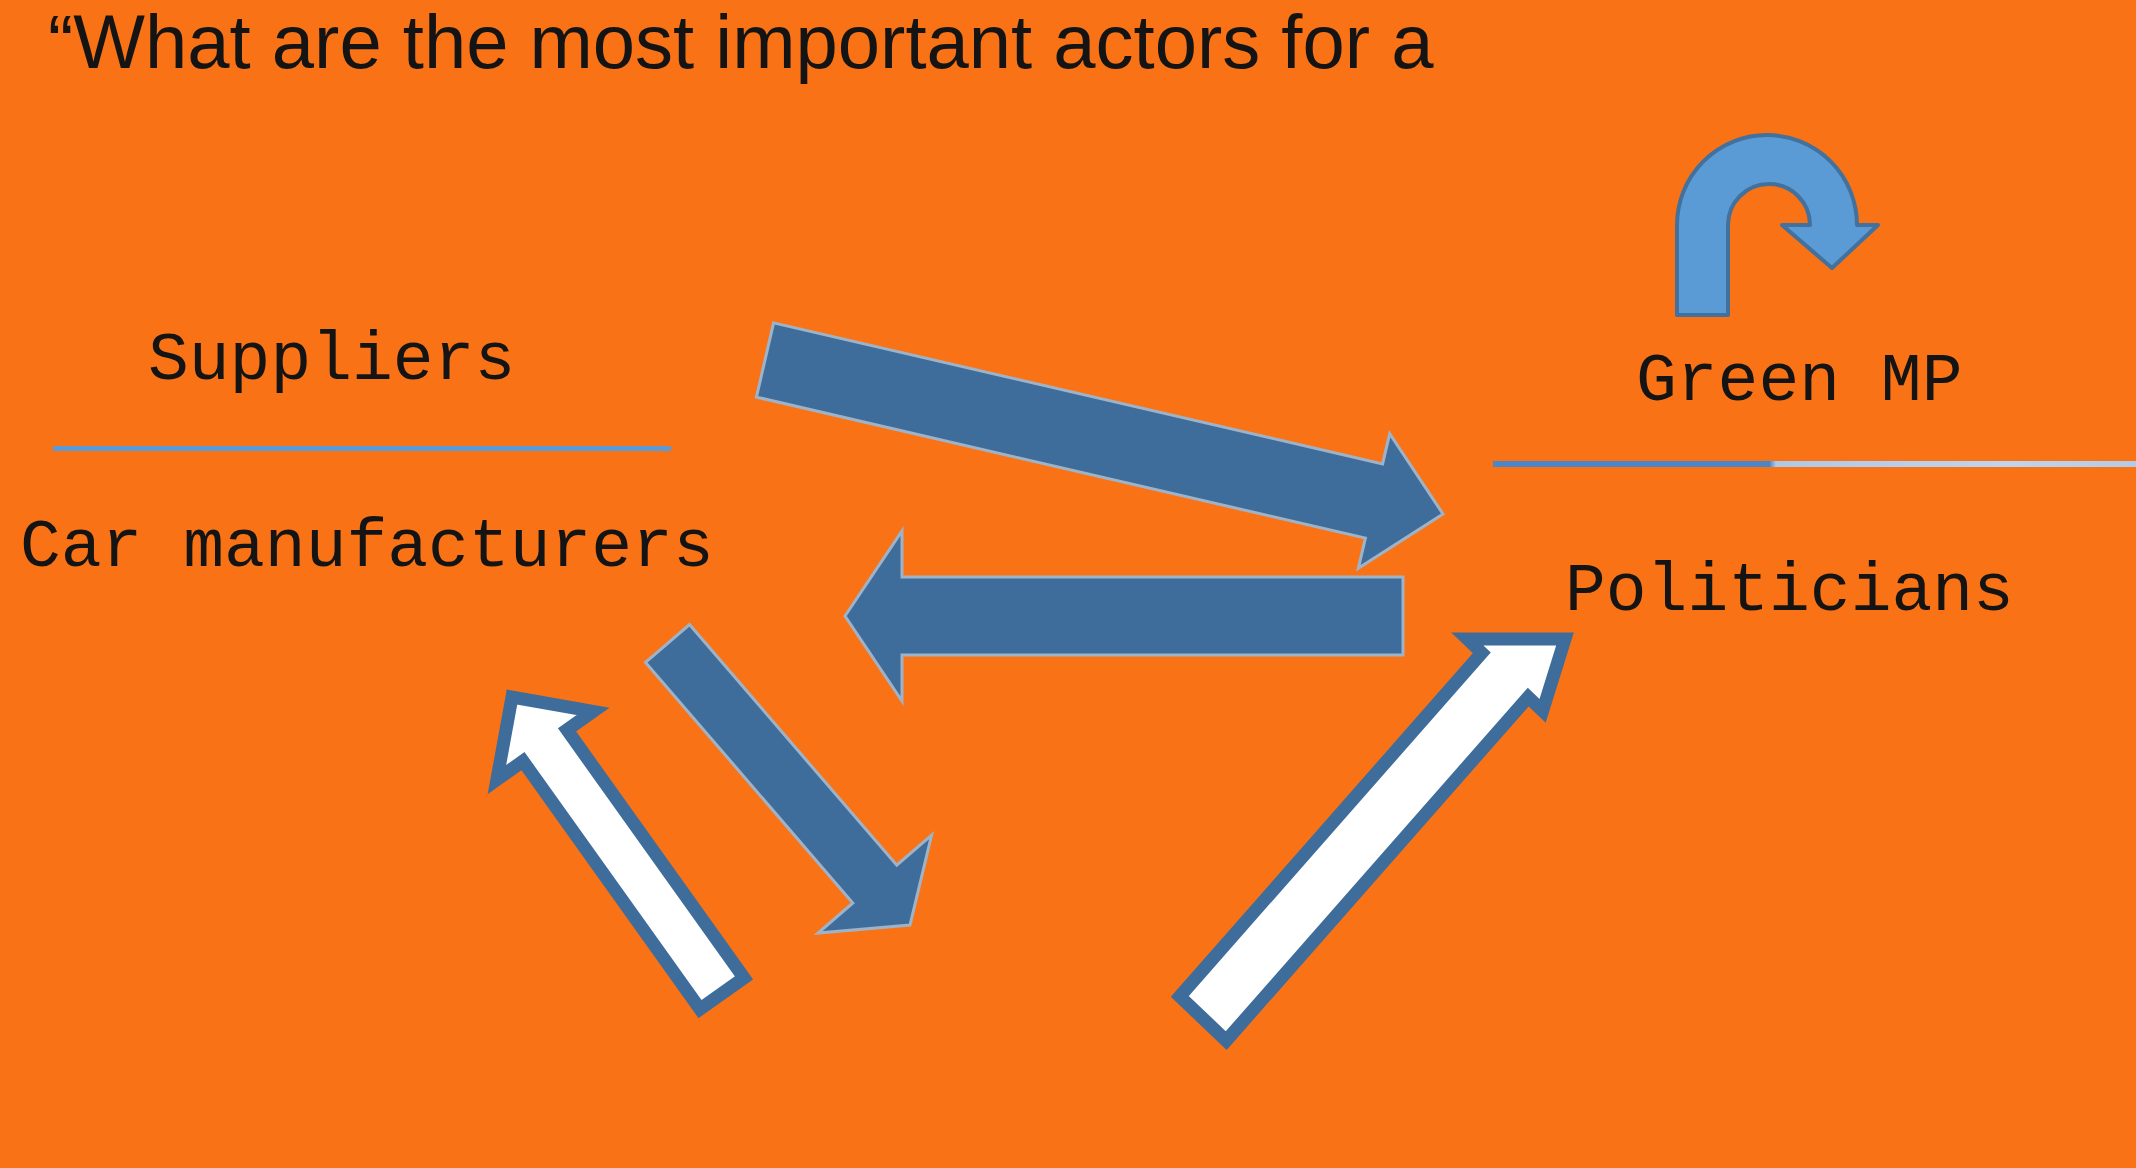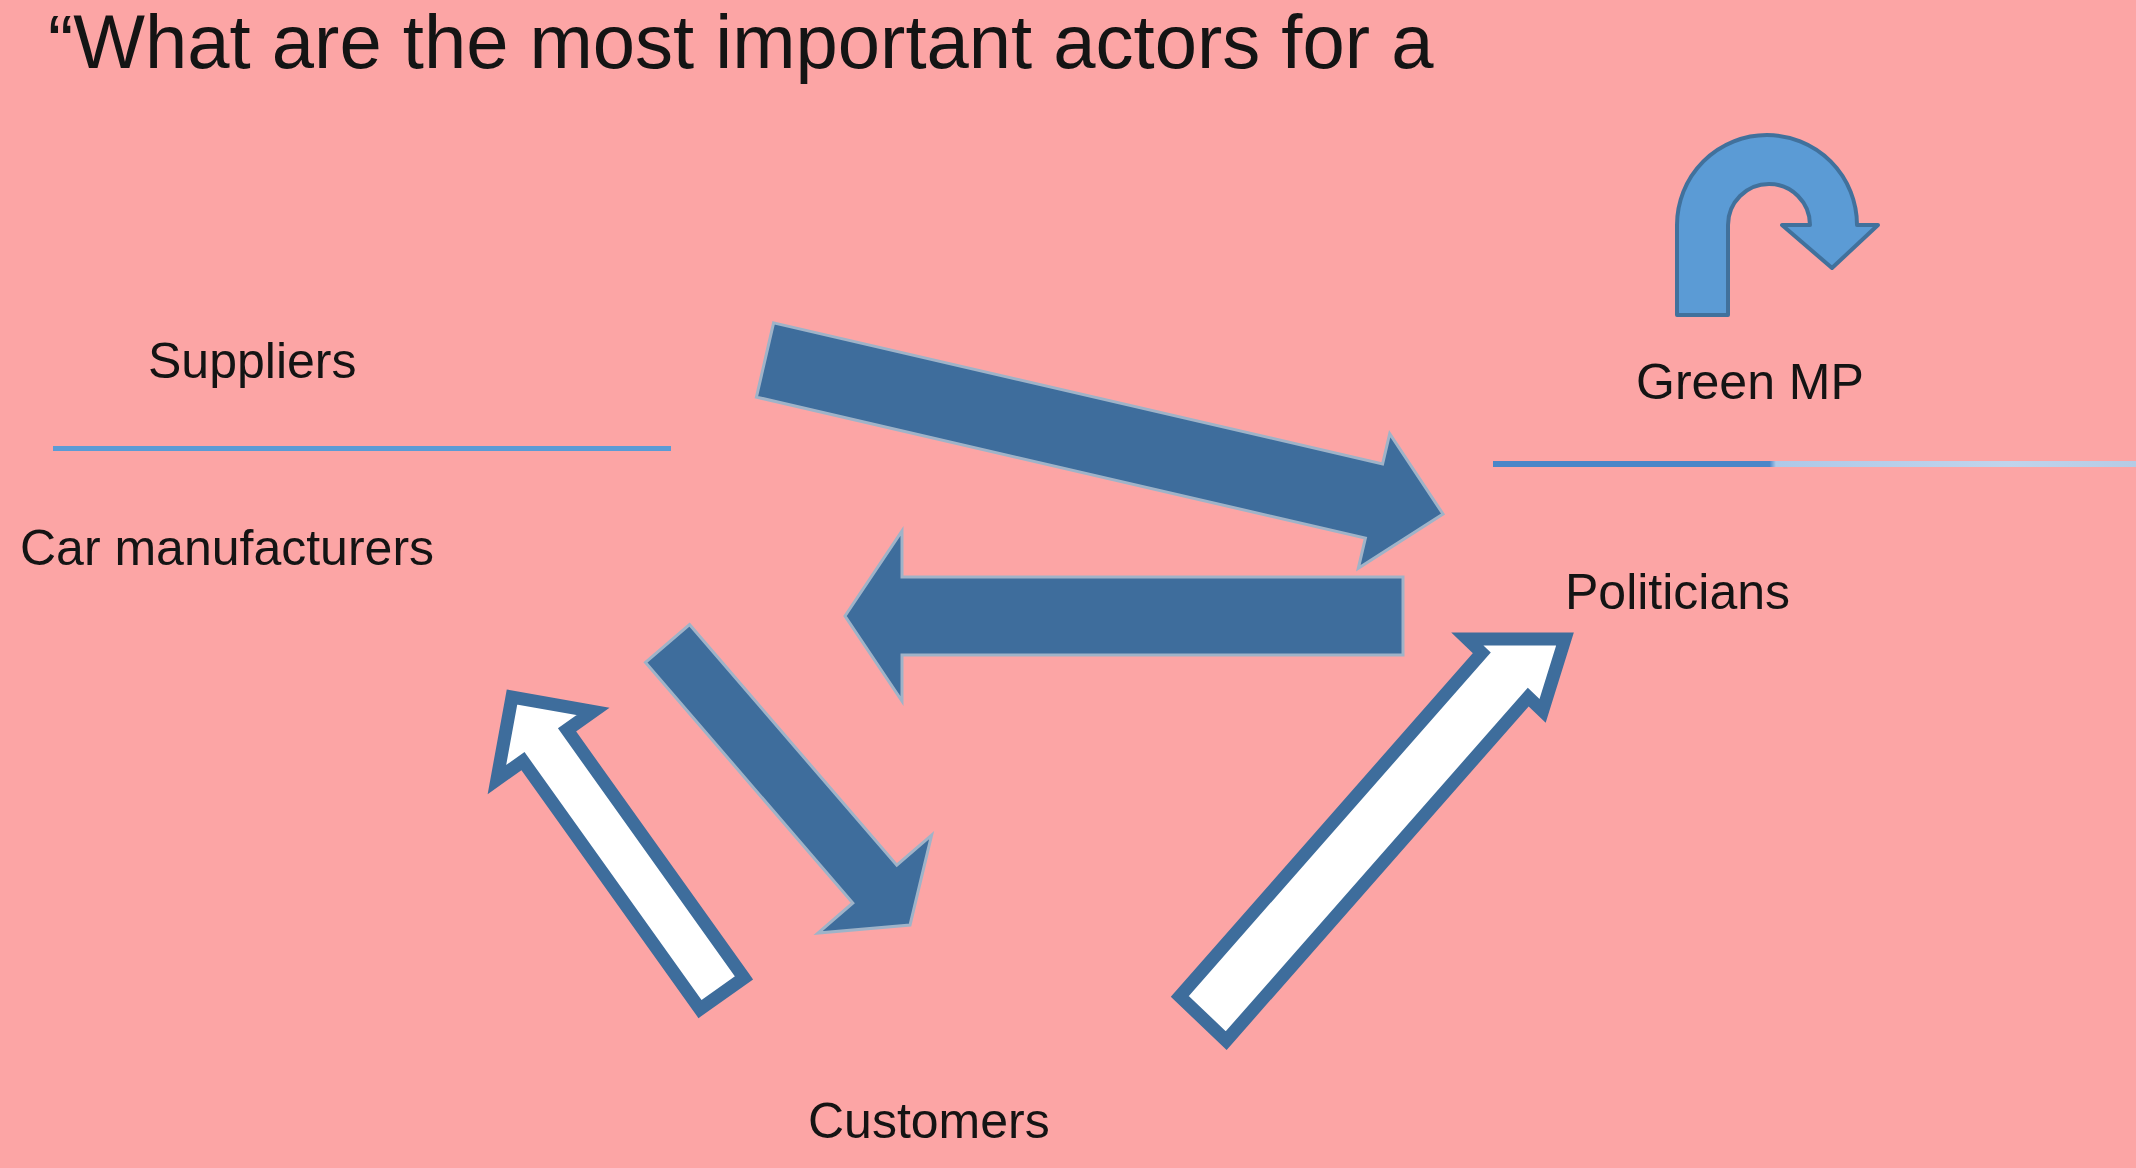--- a/index.html
+++ b/index.html
@@ -4,31 +4,32 @@
 <style>
   html, body {
     margin: 0;
     padding: 0;
     background: #ffffff;
   }
   #stage {
     position: relative;
     width: 2136px;
     height: 1168px;
-    background: #fca5a5;
+    background: #f97316;
     overflow: hidden;
     font-family: "Liberation Sans", "DejaVu Sans", sans-serif;
     color: #141414;
   }
   .label {
     position: absolute;
-    font-size: 50px;
+    font-size: 68px;
     line-height: 76px;
     white-space: nowrap;
     color: #141414;
+    font-family: Liberation Mono, monospace;
   }
   #question {
     position: absolute;
     left: 48px;
     top: -26px;
     font-size: 76px;
     line-height: 136px;
     white-space: nowrap;
     color: #141414;
   }
@@ -111,19 +112,18 @@
   </div>
 
   <div class="label" style="left:148px; top:323px;">Suppliers</div>
 
   <div class="label" style="left:7px; top:510px;margin-left:13px;">Car manufacturers</div>
 
   <div class="label" style="left:1636px; top:344px;">Green MP</div>
 
   <div class="label" style="left:1565px; top:554px;">Politicians</div>
 
-  <div class="label" style="left:808px; top:1083px;">Customers</div>
 
   <div class="underline" id="suppliers-underline"></div>
 
   <div class="underline" id="greenmp-underline"></div>
 
 </div>
 
 </body></html>

